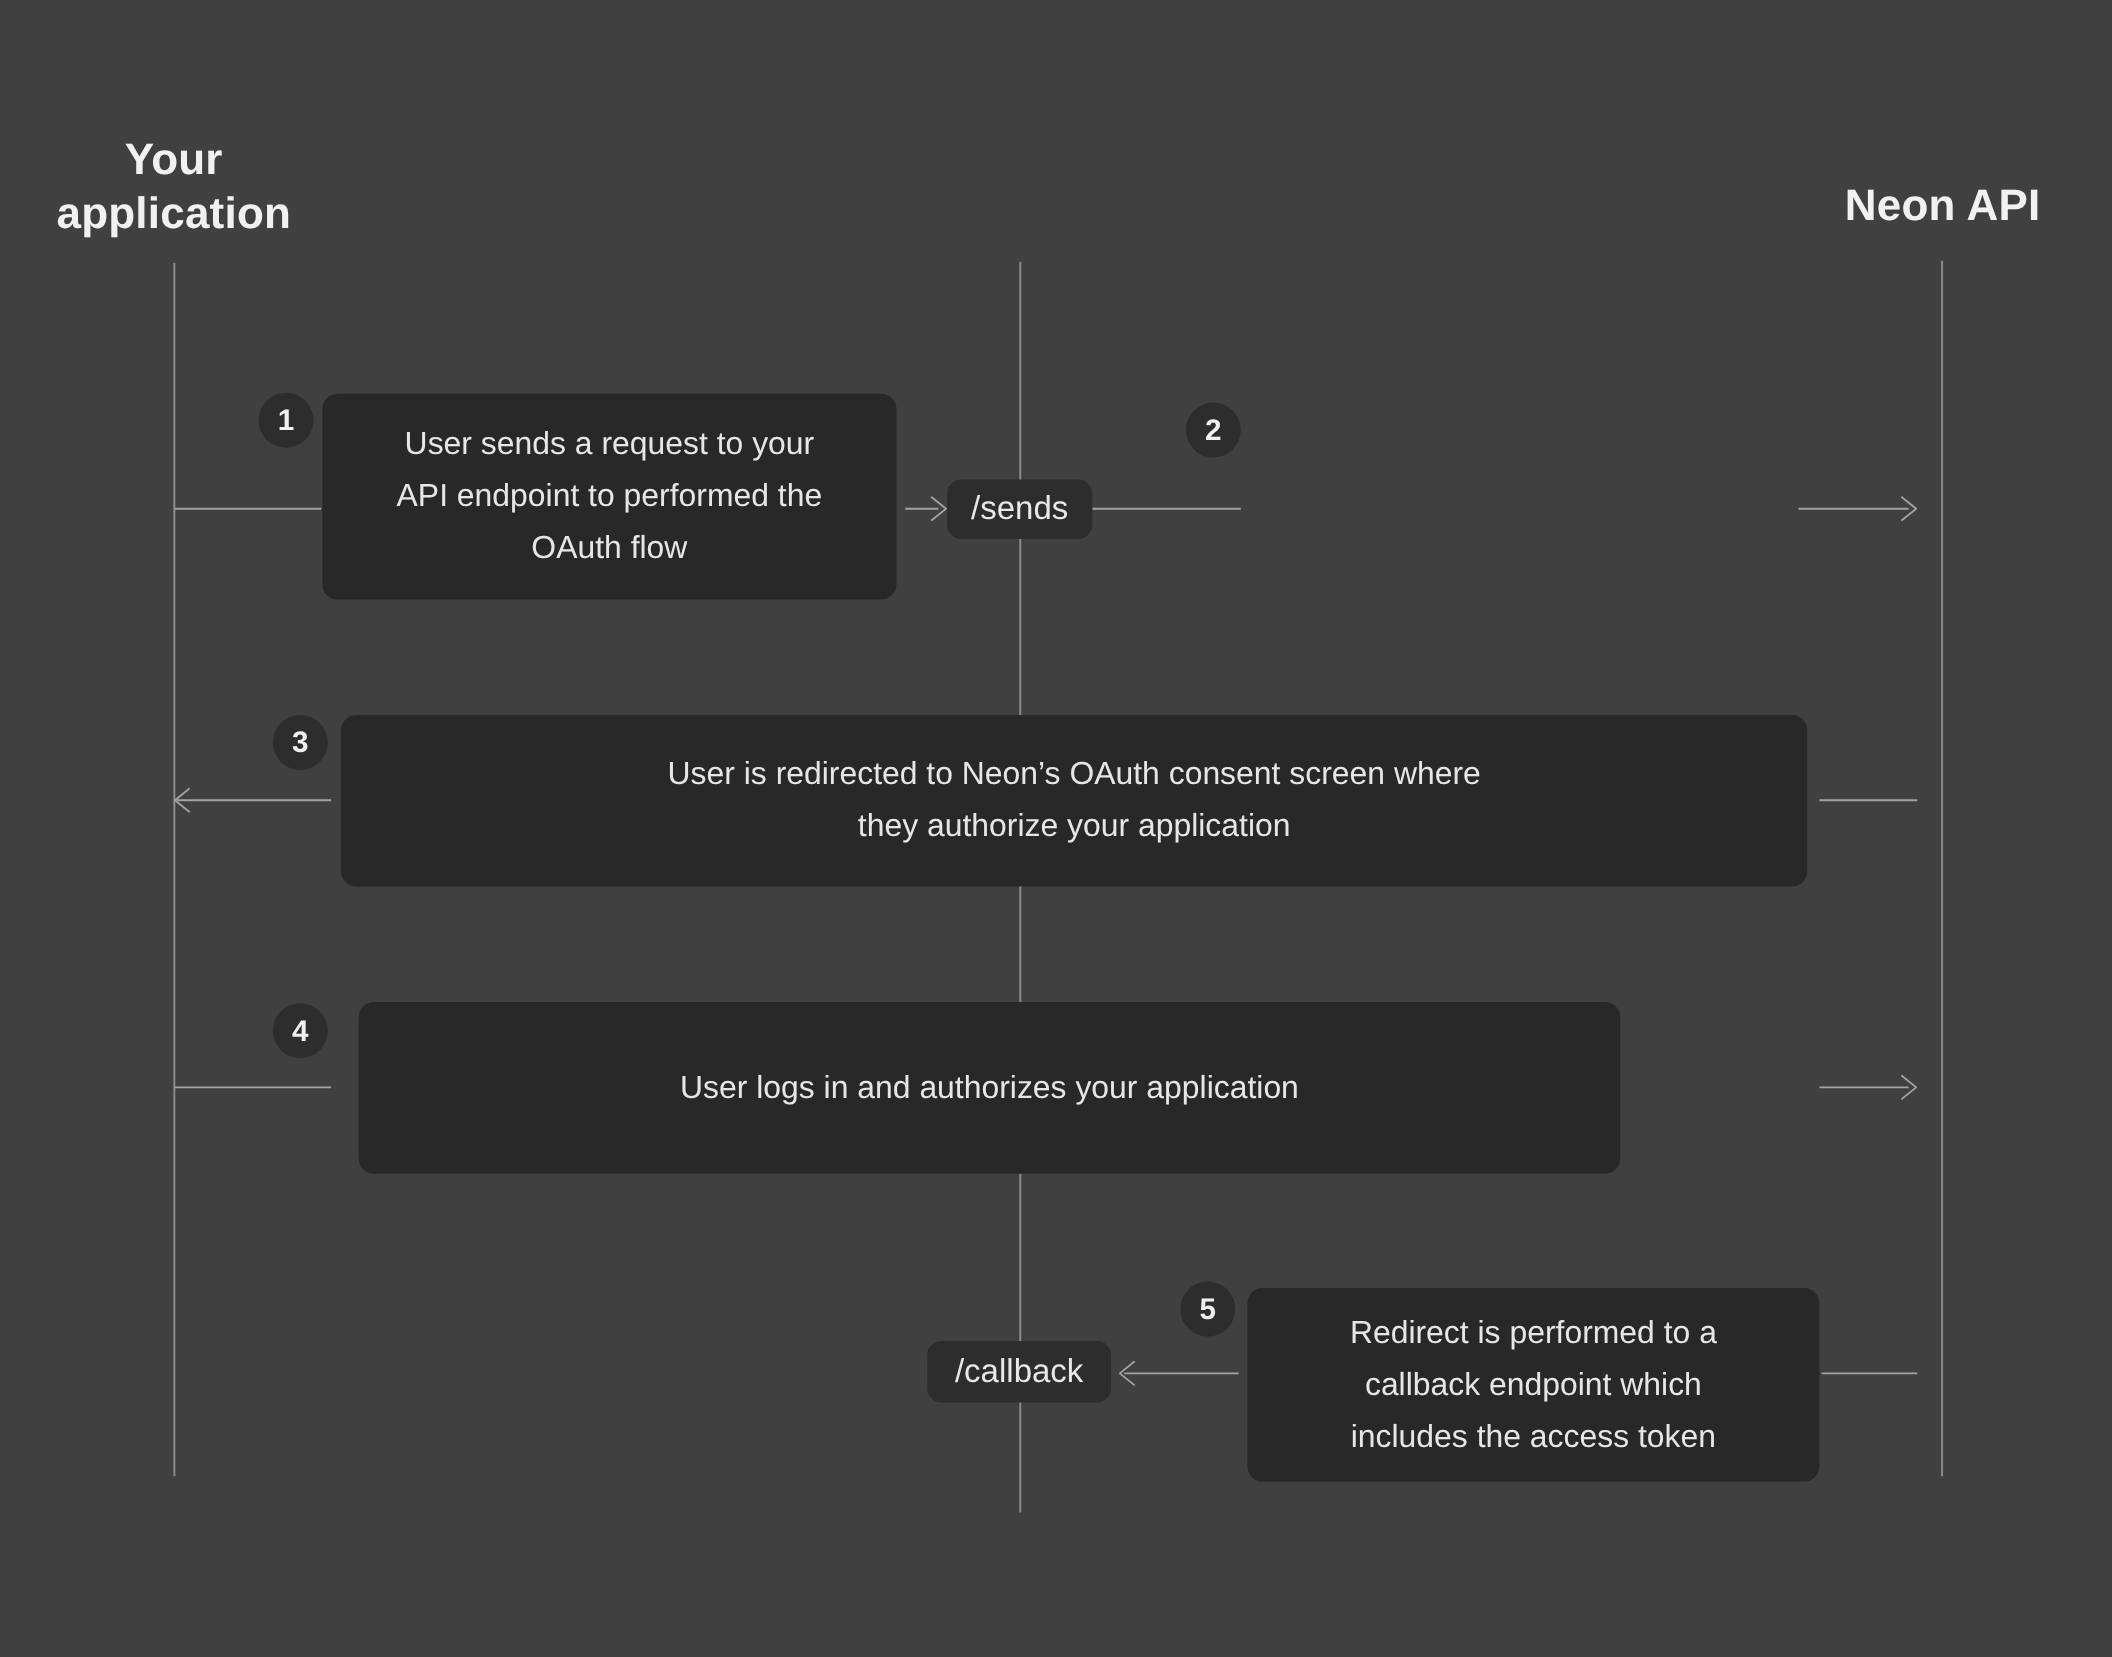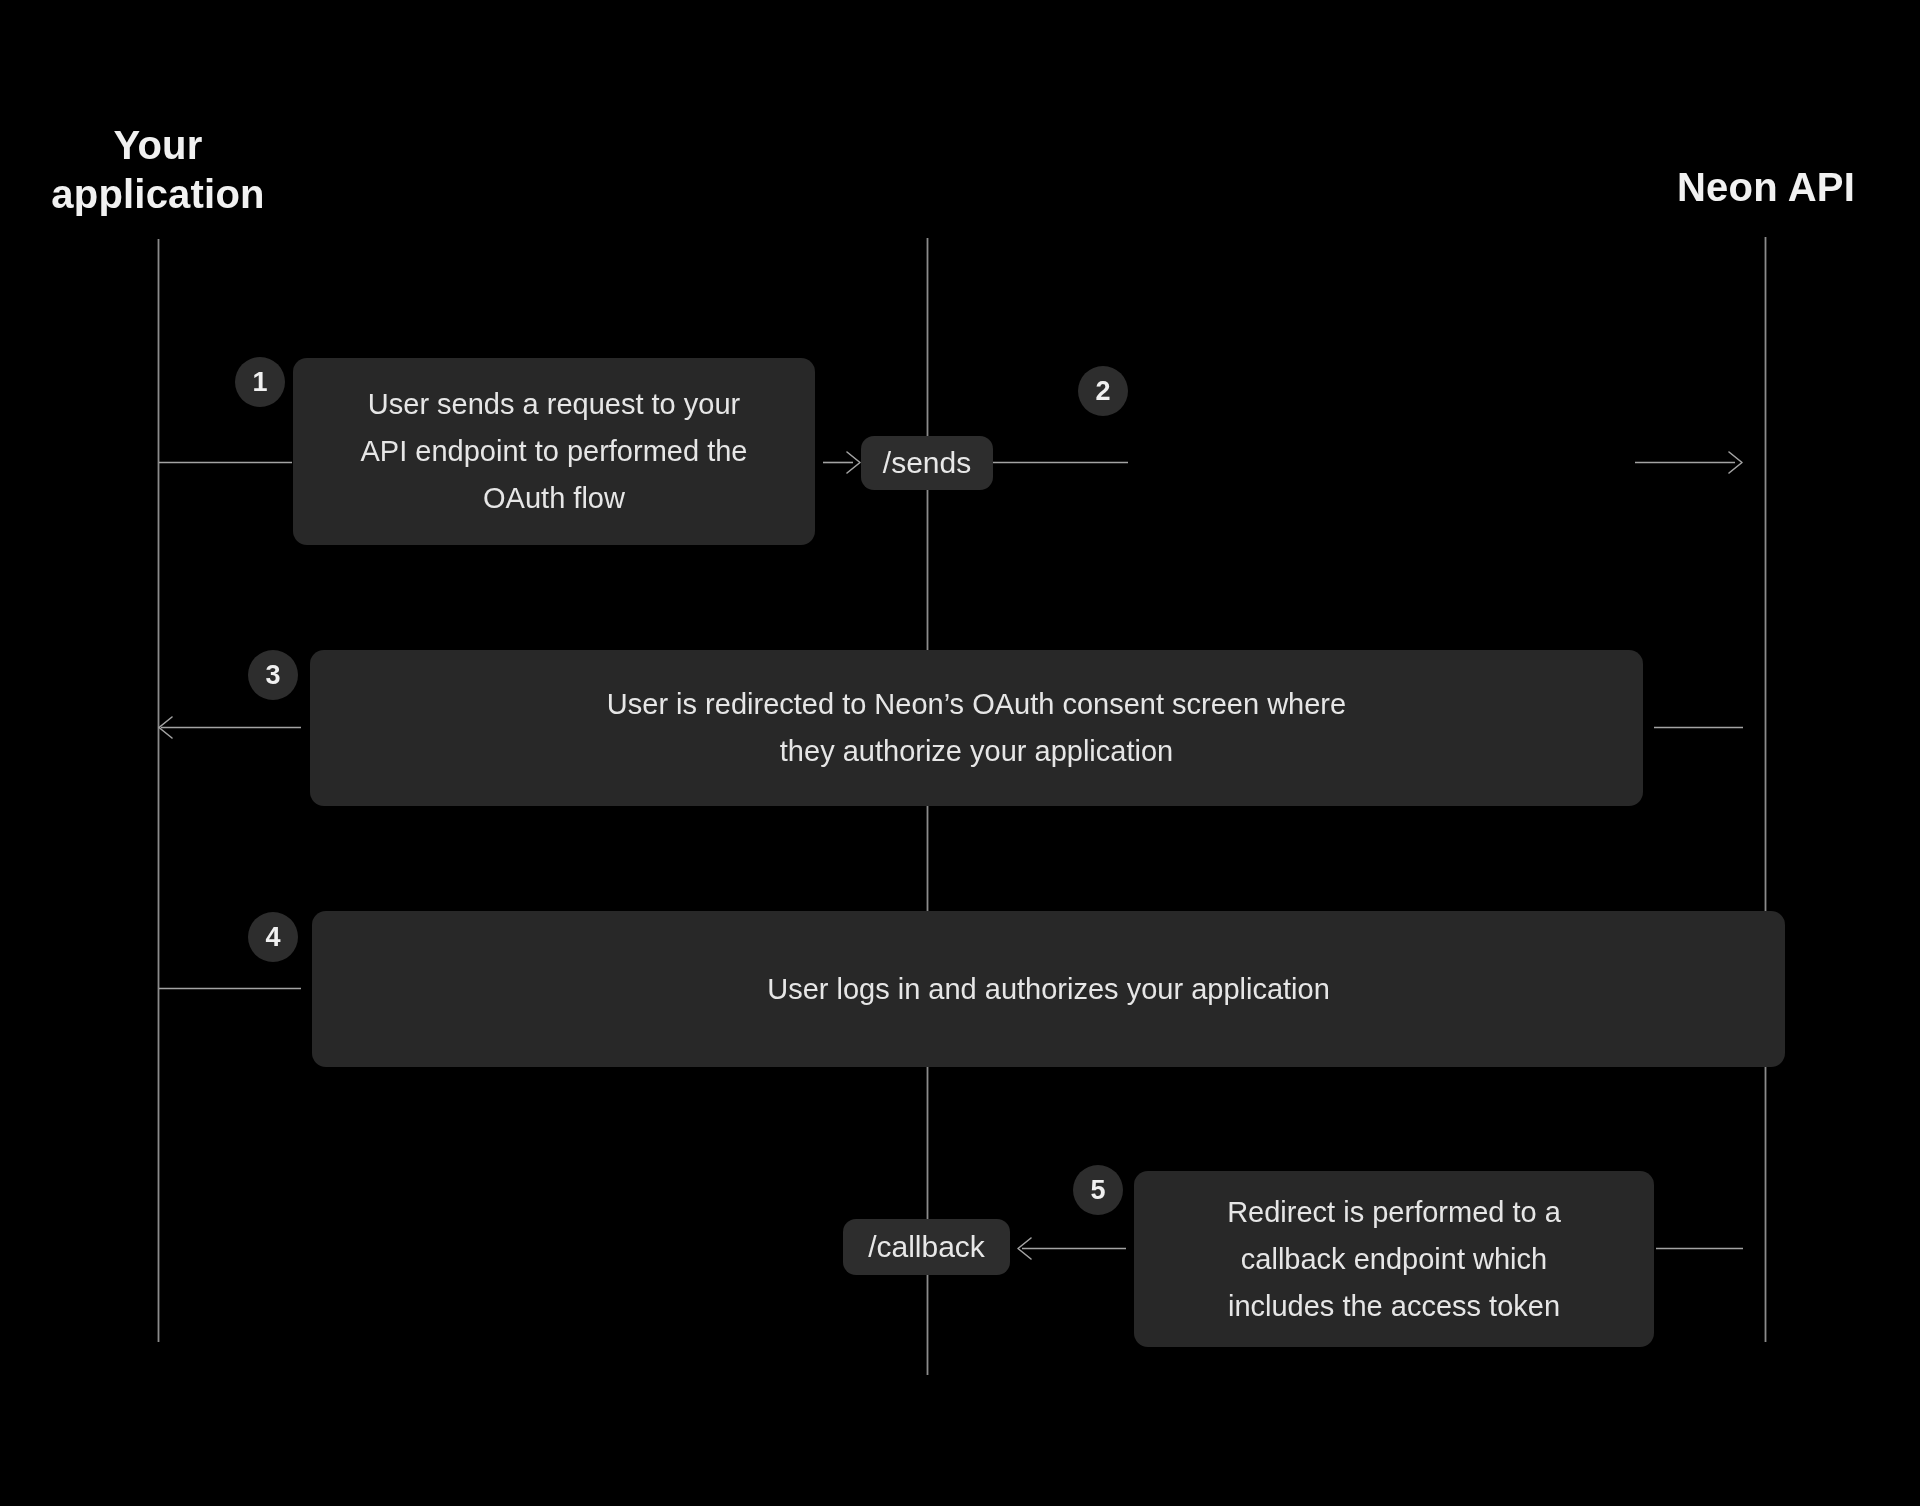--- a/index.html
+++ b/index.html
@@ -4,21 +4,21 @@
 <style>
   html, body {
     margin: 0;
     padding: 0;
     background: #161616;
   }
   .stage {
     position: relative;
     width: 1920px;
     height: 1506px;
-    background: #000000;
+    background: #404040;
     overflow: hidden;
     font-family: "Liberation Sans", "DejaVu Sans", sans-serif;
   }
   svg.connector-layer {
     position: absolute;
     left: 0; top: 0;
     width: 1920px;
     height: 1506px;
   }
   .lifeline {
@@ -84,21 +84,21 @@
     font-weight: 600;
   }
   
   #actor-1 { left: 8px;    top: 121px; width: 300px; }
   #actor-2 { left: 767px;  top: 163px; width: 320px; }
   #actor-3 { left: 1606px; top: 163px; width: 320px; }
   
   #box-1 { left: 293px;  top: 358px;  width: 522px;  height: 187px; }
   #box-2 { left: 1146px; top: 366px;  width: 477px;  height: 164px; }
   #box-3 { left: 310px;  top: 650px;  width: 1333px; height: 156px; }
-  #box-4 { left: 312px;  top: 911px;  width: 1473px; height: 156px; }
+  #box-4 { left: 326px;  top: 911px;  width: 1147px; height: 156px; }
   #box-5 { left: 1134px; top: 1171px; width: 520px;  height: 176px; }
   
   #chip-oauth    { left: 861px; top: 436px;  width: 132px; height: 54px; }
   #chip-callback { left: 843px; top: 1219px; width: 167px; height: 56px; }
   
   #badge-1 { left: 235px;  top: 357px; }
   #badge-2 { left: 1078px; top: 366px; }
   #badge-3 { left: 248px;  top: 650px; }
   #badge-4 { left: 248px;  top: 912px; }
   #badge-5 { left: 1073px; top: 1165px; }

